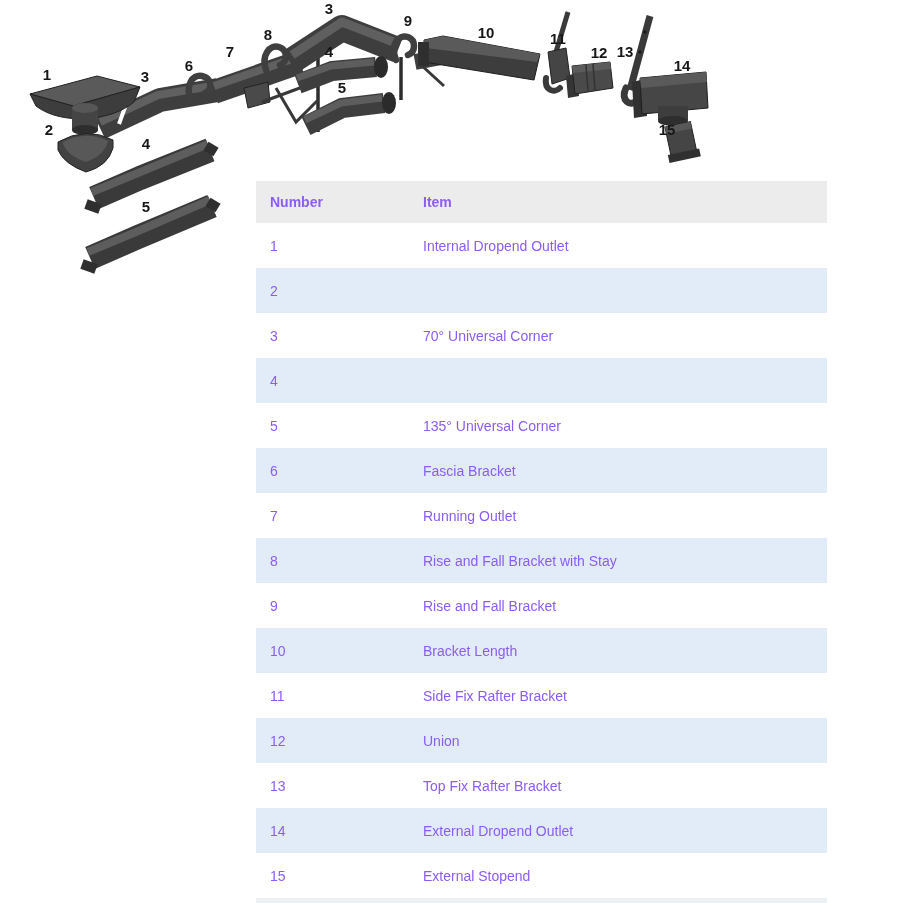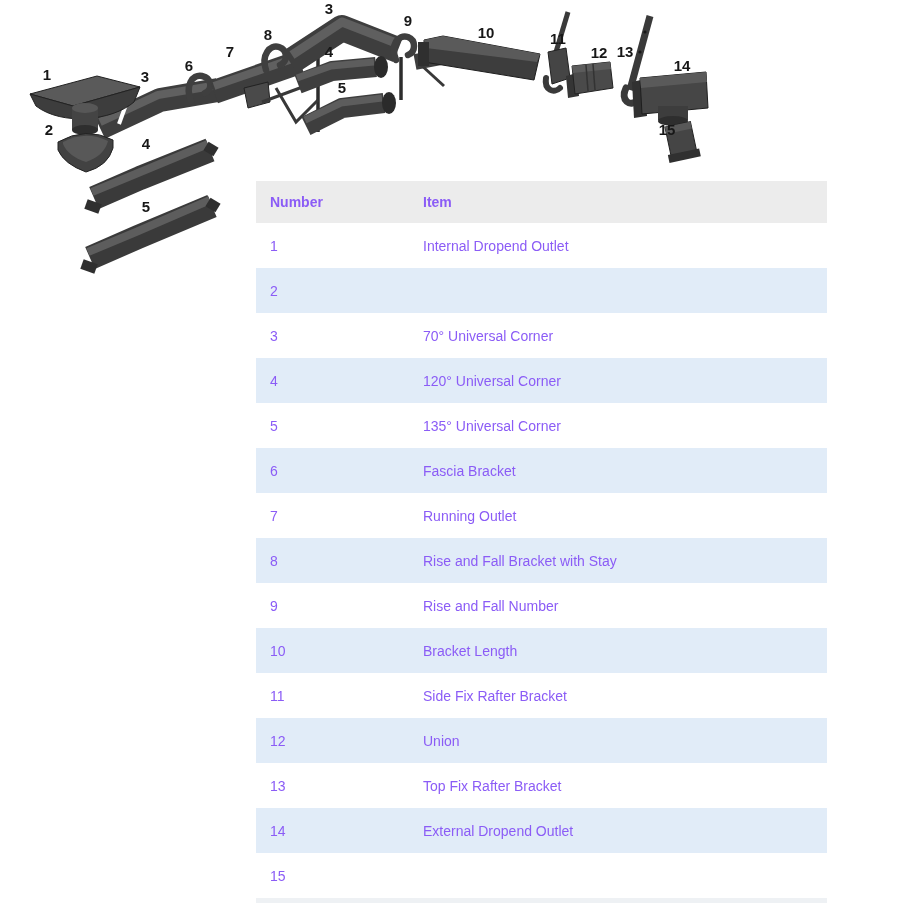--- a/index.html
+++ b/index.html
@@ -176,41 +176,40 @@
     </div>
     <div class="trow alt">
       <span class="cnum">2</span>
     </div>
     <div class="trow">
       <span class="cnum">3</span>
       <span class="citem">70° Universal Corner</span>
     </div>
     <div class="trow alt">
       <span class="cnum">4</span>
-      <span class="citem">120° Universal Corner</span>
     </div>
     <div class="trow">
       <span class="cnum">5</span>
       <span class="citem">135° Universal Corner</span>
     </div>
     <div class="trow alt">
       <span class="cnum">6</span>
       <span class="citem">Fascia Bracket</span>
     </div>
     <div class="trow">
       <span class="cnum">7</span>
       <span class="citem">Running Outlet</span>
     </div>
     <div class="trow alt">
       <span class="cnum">8</span>
       <span class="citem">Rise and Fall Bracket with Stay</span>
     </div>
     <div class="trow">
       <span class="cnum">9</span>
-      <span class="citem">Rise and Fall Number</span>
+      <span class="citem">Rise and Fall Bracket</span>
     </div>
     <div class="trow alt">
       <span class="cnum">10</span>
       <span class="citem">Bracket Length</span>
     </div>
     <div class="trow">
       <span class="cnum">11</span>
       <span class="citem">Side Fix Rafter Bracket</span>
     </div>
     <div class="trow alt">
@@ -220,17 +219,18 @@
     <div class="trow">
       <span class="cnum">13</span>
       <span class="citem">Top Fix Rafter Bracket</span>
     </div>
     <div class="trow alt">
       <span class="cnum">14</span>
       <span class="citem">External Dropend Outlet</span>
     </div>
     <div class="trow">
       <span class="cnum">15</span>
+      <span class="citem">External Stopend</span>
     </div>
   </div>
 
   <div class="bottom-strip"></div>
 </div>
 
 </body></html>

